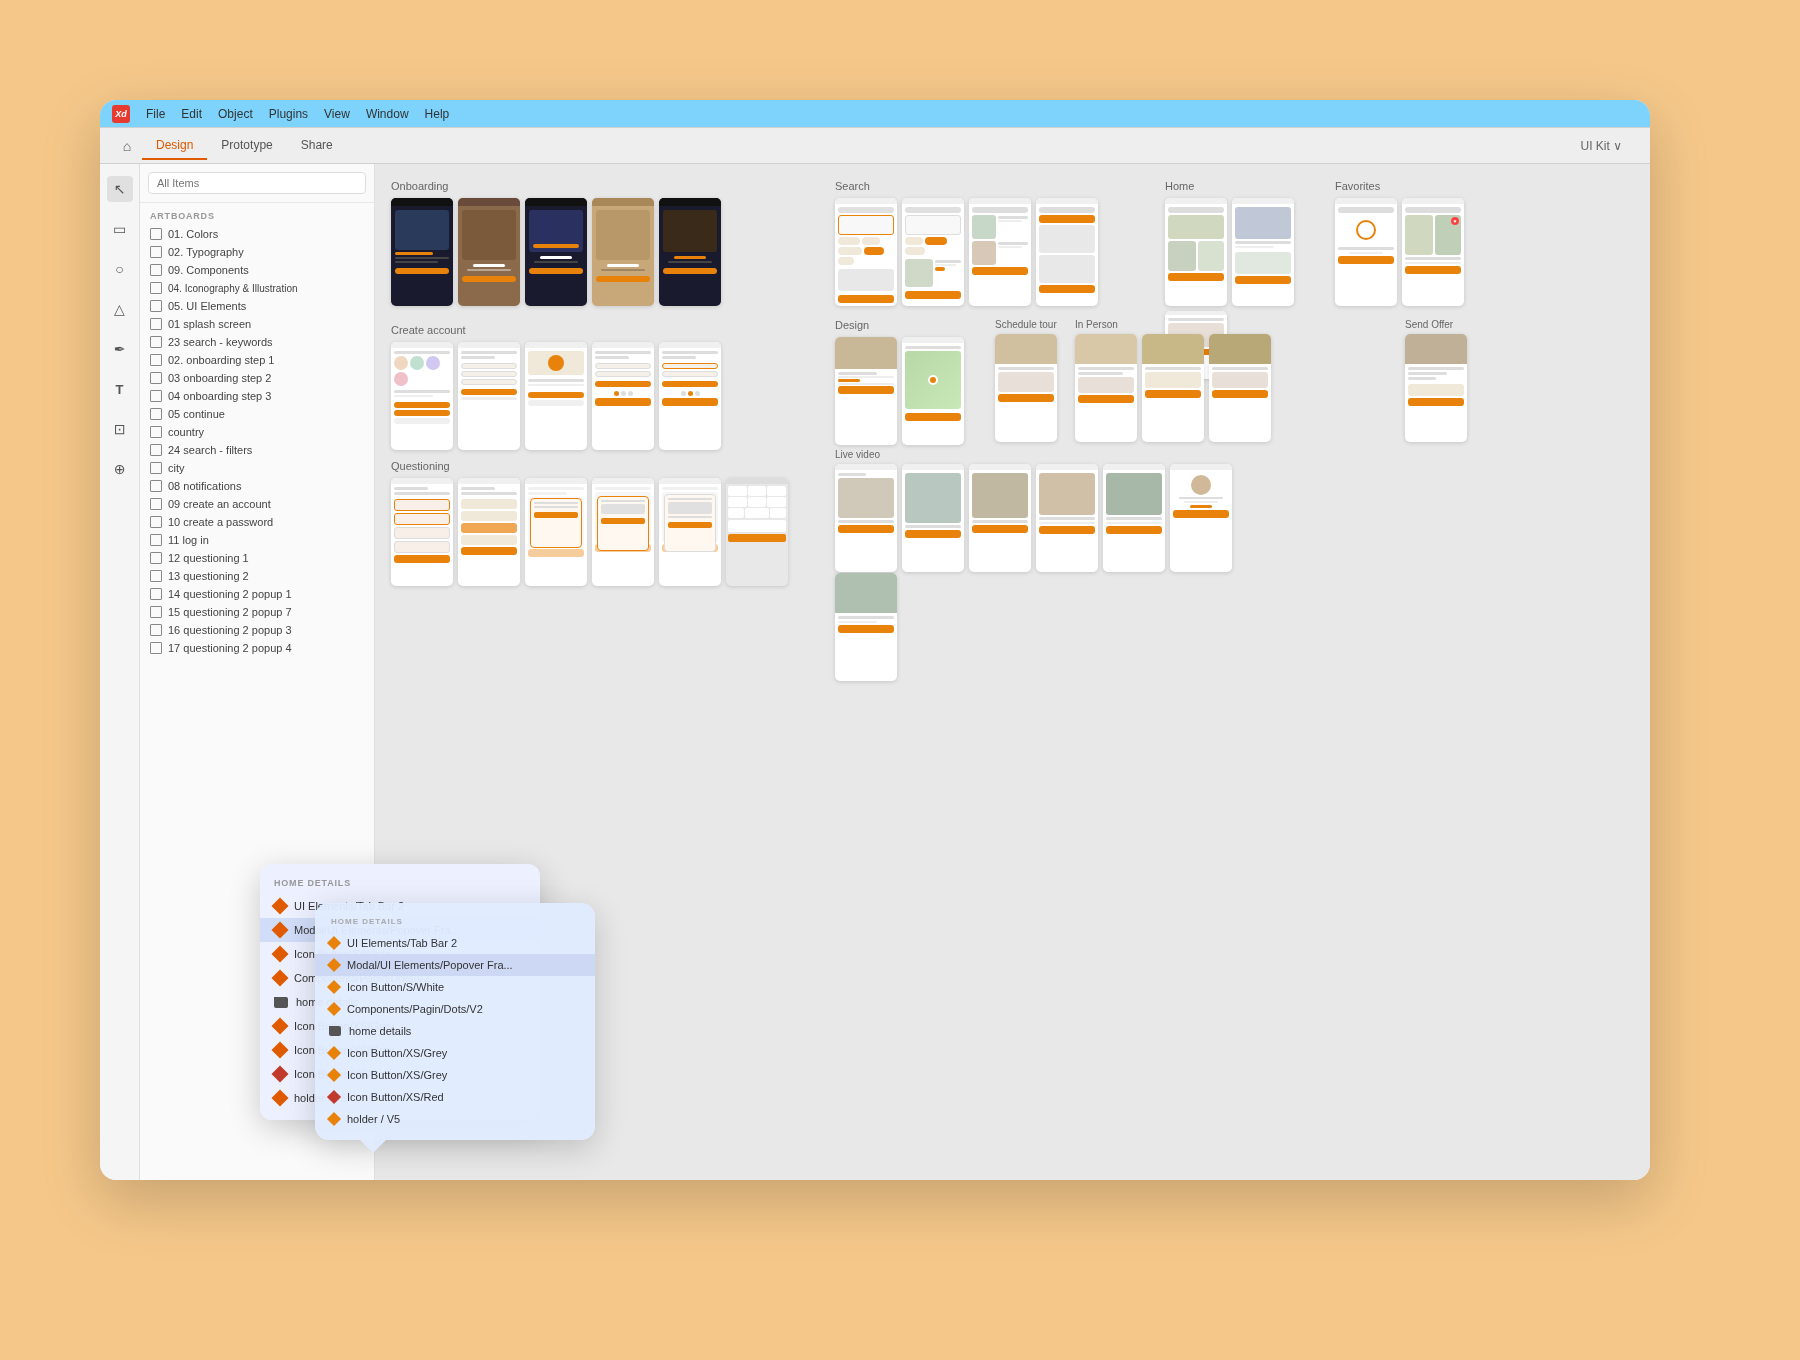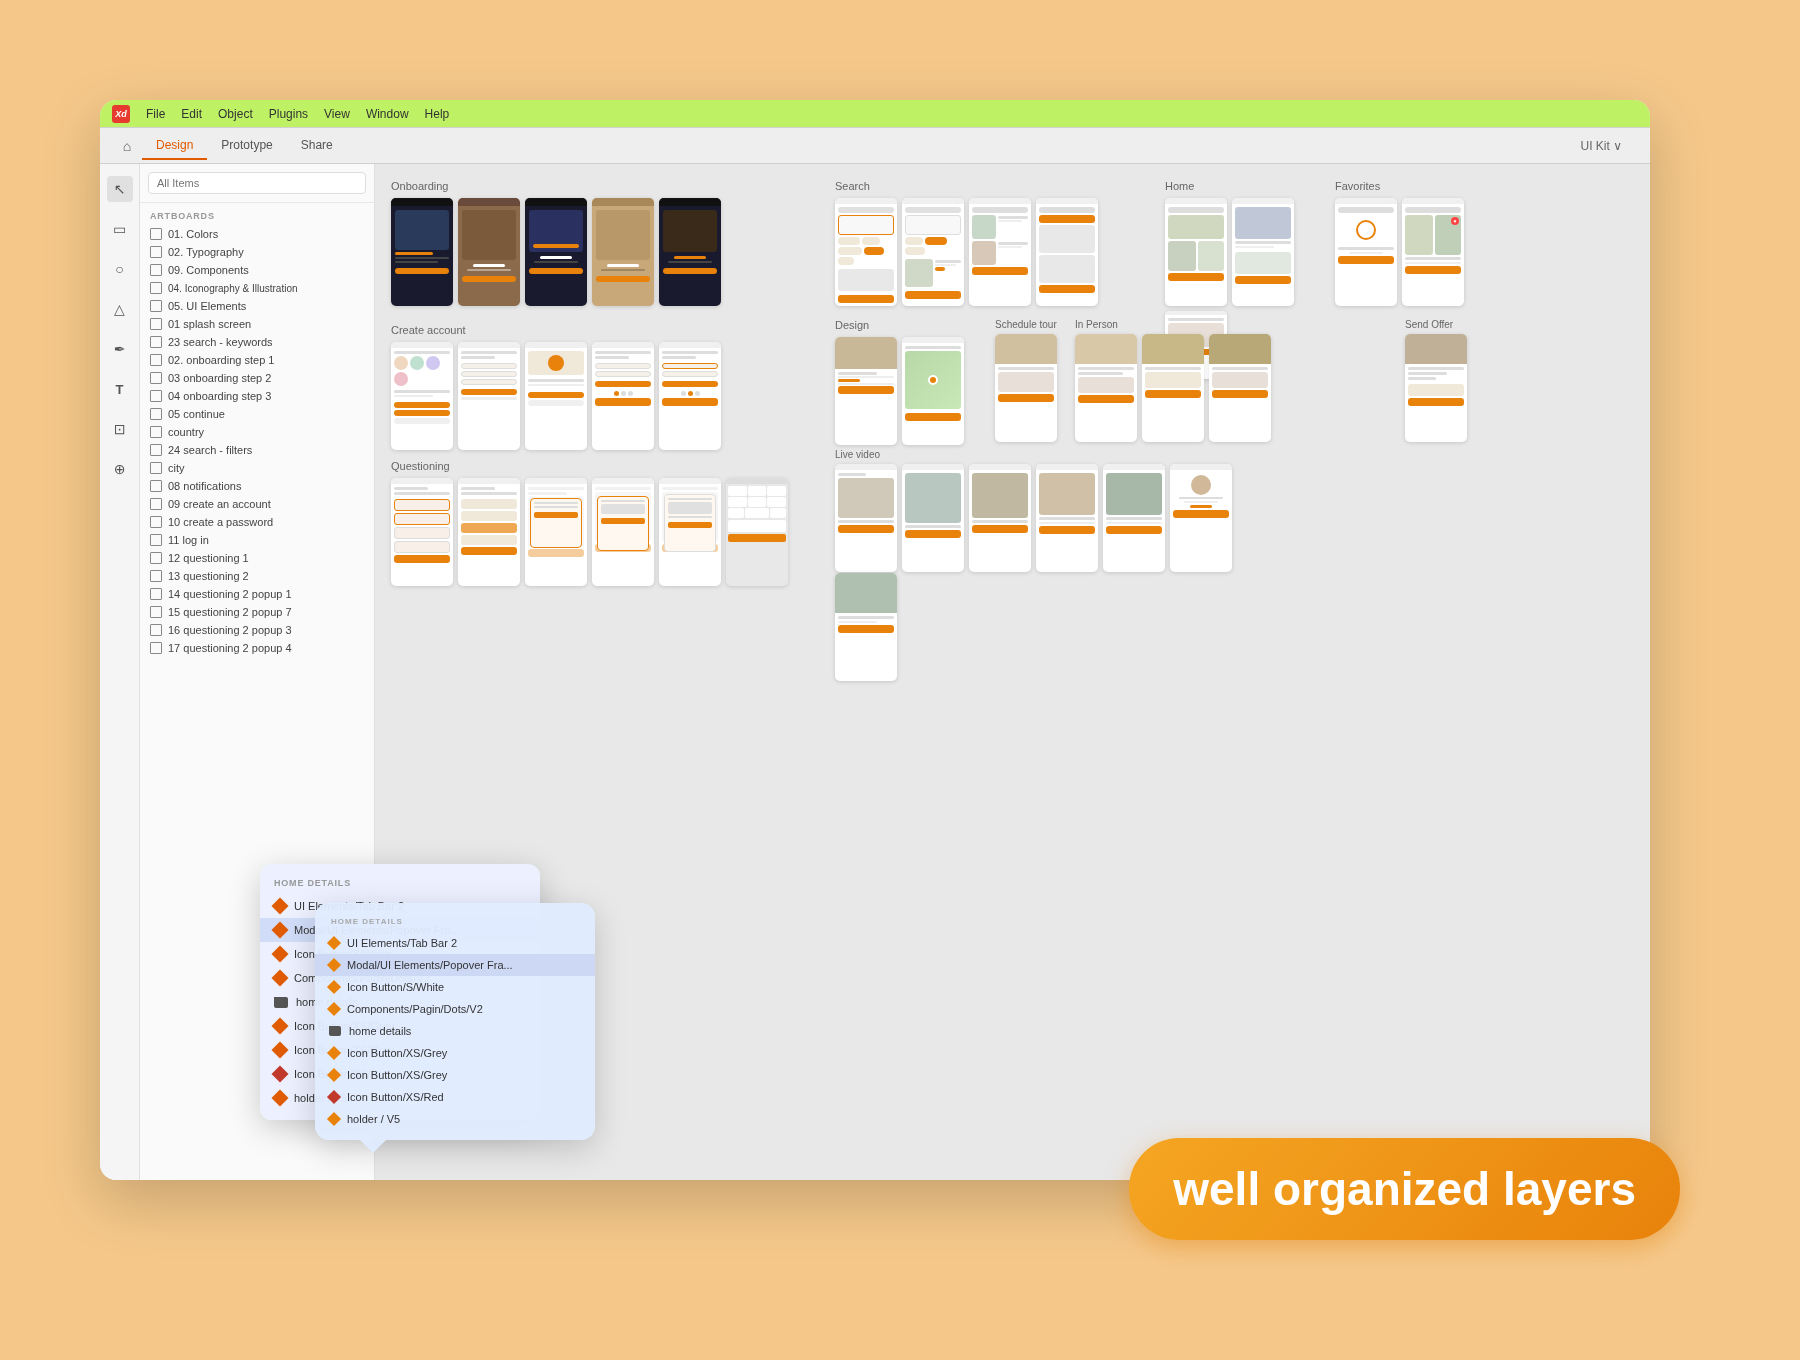--- a/index.html
+++ b/index.html
@@ -28,21 +28,21 @@
       height: 1080px;
       background: #f0f0f0;
       border-radius: 16px;
       box-shadow: 0 20px 60px rgba(0,0,0,0.2);
       overflow: hidden;
     }
 
     
     .menu-bar {
       height: 28px;
-      background: #bef264;
+      background: #7dd3fc;
       display: flex;
       align-items: center;
       padding: 0 12px;
       gap: 16px;
       border-bottom: 1px solid #d0d0d0;
     }
     .app-icon {
       width: 18px;
       height: 18px;
       background: #e63b2e;
@@ -994,21 +994,20 @@
                 </div>
               </div>
             </div>
           </div>
         </div>
 
       </div>
     </div>
   </div>
 
-  <div class="orange-badge">well organized layers</div>
 
   <div style="position:absolute; bottom:120px; left:215px; background:rgba(225,235,255,0.96); border-radius:14px; padding:10px 0; min-width:280px; box-shadow:0 8px 32px rgba(0,0,0,0.18); z-index:30;">
     <div style="font-size:8px;font-weight:700;color:#aaa;letter-spacing:1px;padding:4px 16px 6px;text-transform:uppercase;">HOME DETAILS</div>
 
     <div style="display:flex;align-items:center;padding:5px 14px;font-size:11px;color:#333;gap:8px;">
       <div style="width:10px;height:10px;background:#e8820a;transform:rotate(45deg);flex-shrink:0;"></div>
       <span>UI Elements/Tab Bar 2</span>
     </div>
     <div style="display:flex;align-items:center;padding:5px 14px;font-size:11px;color:#333;gap:8px;background:#ccd8f4;">
       <div style="width:10px;height:10px;background:#e8820a;transform:rotate(45deg);flex-shrink:0;"></div>

